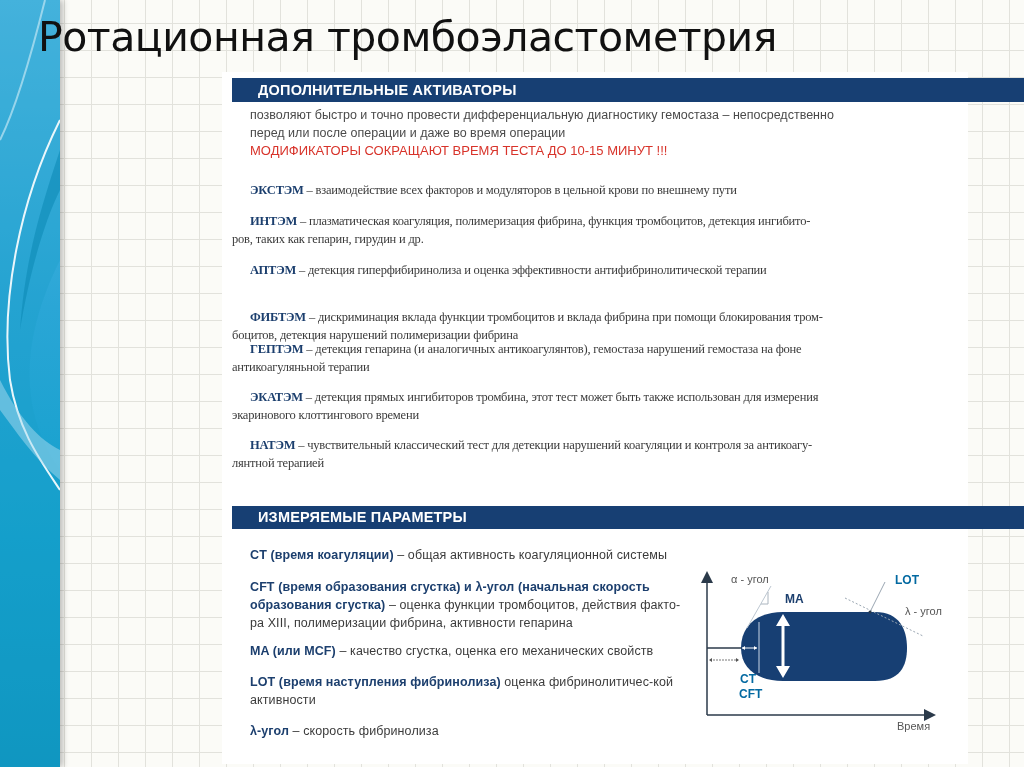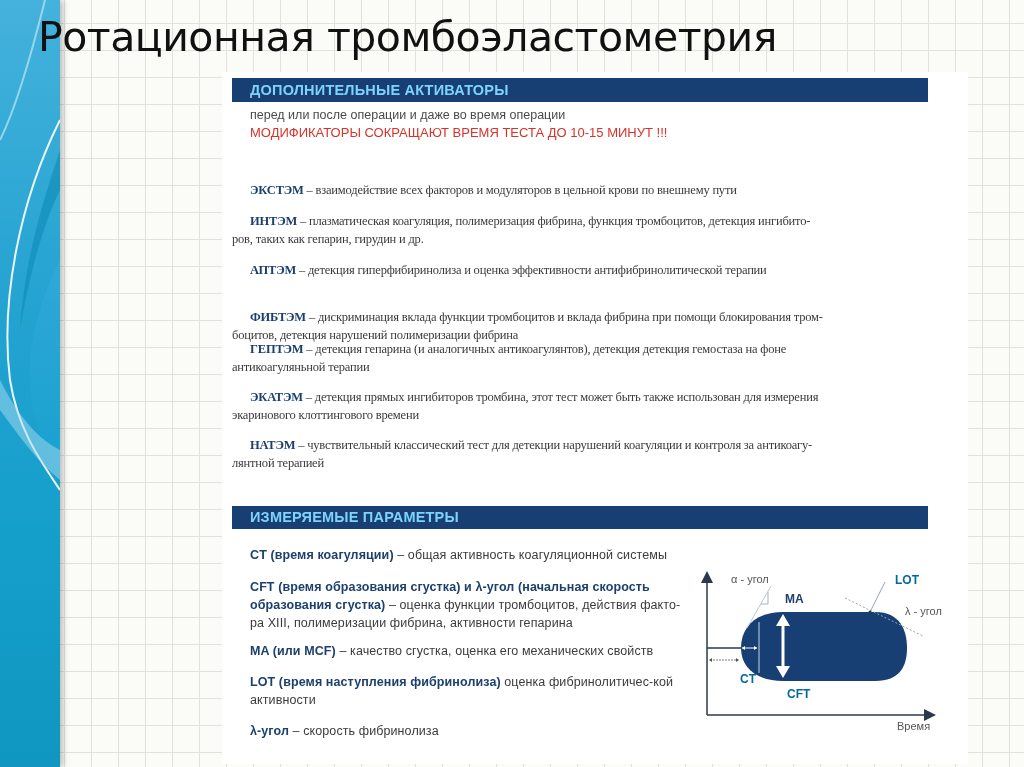--- a/index.html
+++ b/index.html
@@ -25,23 +25,23 @@
     font-family: "DejaVu Sans", sans-serif;
     font-size: 41px; line-height: 62px; color: #111;
     letter-spacing: -0.5px;
     z-index: 3;
   }
   .panel {
     position: absolute; left: 222px; top: 72px; width: 746px; height: 692px;
     background: #ffffff;
   }
   .section-header {
-    position: absolute; left: 232px; width: 696px; height: 24px;
-    background: #173f73; color: #7dd3fc; font-weight: bold;
-    font-size: 14.5px; line-height: 24px; padding-left: 18px; box-sizing: border-box;
+    position: absolute; left: 232px; width: 792px; height: 24px;
+    background: #173f73; color: #ffffff; font-weight: bold;
+    font-size: 14.5px; line-height: 24px; padding-left: 26px; box-sizing: border-box;
     letter-spacing: 0.2px;
   }
   .txt {
     position: absolute; left: 232px; width: 712px;
     font-size: 12.5px; line-height: 18px; color: #3b3b3b;
     font-family: "Liberation Sans", sans-serif;
   }
   .txt.narrow { letter-spacing: -0.2px; font-family: Liberation Serif, serif; }
   .ind { padding-left: 18px; }
   .term { color: #1c3f6e; font-weight: bold; }
@@ -67,20 +67,21 @@
 
 <div class="slide-title">
   <div>Ротационная тромбоэластометрия</div>
 </div>
 
 <div class="panel"></div>
 
 <div class="section-header" style="top:78px;">ДОПОЛНИТЕЛЬНЫЕ АКТИВАТОРЫ</div>
 
 <div class="txt" style="top:106px; color:#4a4a4a;">
+  <div class="ind">позволяют быстро и точно провести дифференциальную диагностику гемостаза – непосредственно</div>
   <div class="ind">перед или после операции и даже во время операции</div>
   <div class="ind red">МОДИФИКАТОРЫ СОКРАЩАЮТ ВРЕМЯ ТЕСТА ДО 10-15 МИНУТ !!!</div>
 </div>
 
 <div class="txt narrow" style="top:181px;">
   <div class="ind"><span class="term">ЭКСТЭМ</span><span> – взаимодействие всех факторов и модуляторов в цельной крови по внешнему пути</span></div>
 </div>
 
 <div class="txt narrow" style="top:212px;">
   <div class="ind"><span class="term">ИНТЭМ</span><span> – плазматическая коагуляция, полимеризация фибрина, функция тромбоцитов, детекция ингибито-</span></div>
@@ -90,21 +91,21 @@
 <div class="txt narrow" style="top:261px;">
   <div class="ind"><span class="term">АПТЭМ</span><span> – детекция гиперфибиринолиза и оценка эффективности антифибринолитической терапии</span></div>
 </div>
 
 <div class="txt narrow" style="top:308px;">
   <div class="ind"><span class="term">ФИБТЭМ</span><span> – дискриминация вклада функции тромбоцитов и вклада фибрина при помощи блокирования тром-</span></div>
   <div>боцитов, детекция нарушений полимеризации фибрина</div>
 </div>
 
 <div class="txt narrow" style="top:340px;">
-  <div class="ind"><span class="term">ГЕПТЭМ</span><span> – детекция гепарина (и аналогичных антикоагулянтов), детекция детекция гемостаза на фоне</span></div>
+  <div class="ind"><span class="term">ГЕПТЭМ</span><span> – детекция гепарина (и аналогичных антикоагулянтов), гемостаза нарушений гемостаза на фоне</span></div>
   <div>антикоагуляньной терапии</div>
 </div>
 
 <div class="txt narrow" style="top:388px;">
   <div class="ind"><span class="term">ЭКАТЭМ</span><span> – детекция прямых ингибиторов тромбина, этот тест может быть также использован для измерения</span></div>
   <div>экаринового клоттингового времени</div>
 </div>
 
 <div class="txt narrow" style="top:436px;">
   <div class="ind"><span class="term">НАТЭМ</span><span> – чувствительный классический тест для детекции нарушений коагуляции и контроля за антикоагу-</span></div>
@@ -165,15 +166,15 @@
     <line x1="150" y1="38" x2="228" y2="76" stroke="#9aa6b2" stroke-width="1" stroke-dasharray="2,2"></line>
 
     <line x1="175" y1="52" x2="190" y2="22" stroke="#9aa6b2" stroke-width="1"></line>
     <circle cx="175" cy="52" r="1.5" fill="#2b3a4a"></circle>
   </svg>
   <div class="dlabel" style="left:36px; top:13px;">α - угол</div>
   <div class="dlabel ma" style="left:90px; top:32px;">MA</div>
   <div class="dlabel bold" style="left:200px; top:13px;">LOT</div>
   <div class="dlabel" style="left:210px; top:45px;">λ - угол</div>
   <div class="dlabel bold" style="left:13px; top:112px;padding-left:32px;">CT</div>
-  <div class="dlabel bold" style="left:44px; top:127px;margin-left:48px;">CFT</div>
+  <div class="dlabel bold" style="left:44px; top:127px;">CFT</div>
   <div class="dlabel" style="left:202px; top:160px;">Время</div>
 </div>
 
 </body></html>

